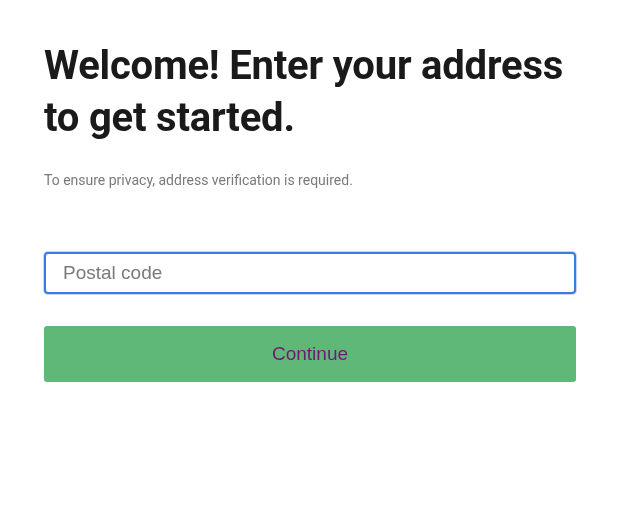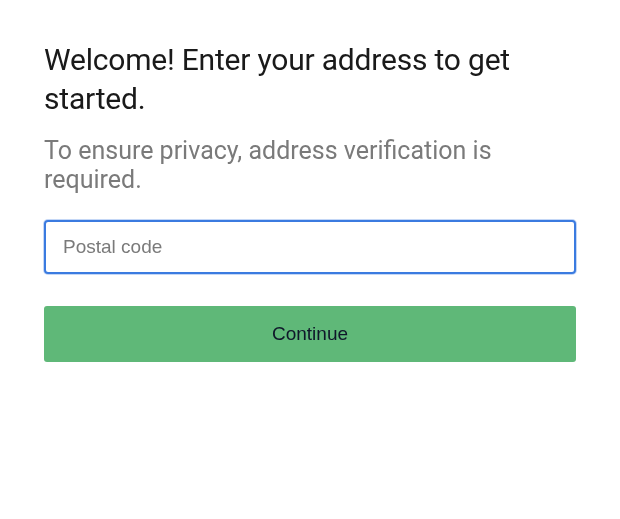--- a/index.html
+++ b/index.html
@@ -8,62 +8,62 @@
       padding: 0;
     }
     body {
       font-family: -apple-system, BlinkMacSystemFont, "Segoe UI", Roboto, Helvetica, Arial, sans-serif;
       background: #ffffff;
       width: 620px;
       height: 519px;
       padding: 40px 44px;
     }
     .heading {
-      font-size: 30px;
-      font-weight: 400;
+      font-size: 40px;
+      font-weight: 700;
       color: #1a1a1a;
       line-height: 1.3;
-      margin-bottom: 18px;
+      margin-bottom: 28px;
       letter-spacing: -0.2px;
     }
     .subheading {
-      font-size: 25px;
+      font-size: 14px;
       color: #7a7a7a;
-      margin-bottom: 26px;
+      margin-bottom: 64px;
     }
     .form-group {
       display: flex;
       flex-direction: column;
       gap: 14px;
       margin-bottom: 32px;
     }
     .input {
       width: 100%;
-      height: 54px;
+      height: 42px;
       padding: 0 18px;
       font-size: 19px;
       color: #333;
       border: 1px solid #d6d6d6;
       border-radius: 4px;
       background: #ffffff;
       outline: none;
     }
     .input::placeholder {
       color: #7a7a7a;
     }
     .input.focused {
       border: 2px solid #3b7be0;
       box-shadow: 0 0 0 1px rgba(59, 123, 224, 0.3);
       padding: 0 17px;
     }
     .btn {
       width: 100%;
       height: 56px;
       background: #5fb878;
-      color: #0f172a;
+      color: #701a75;
       font-size: 19px;
       font-weight: 400;
       border: none;
       border-radius: 3px;
       cursor: pointer;
     }
   </style>
 </head>
 <body>
 

